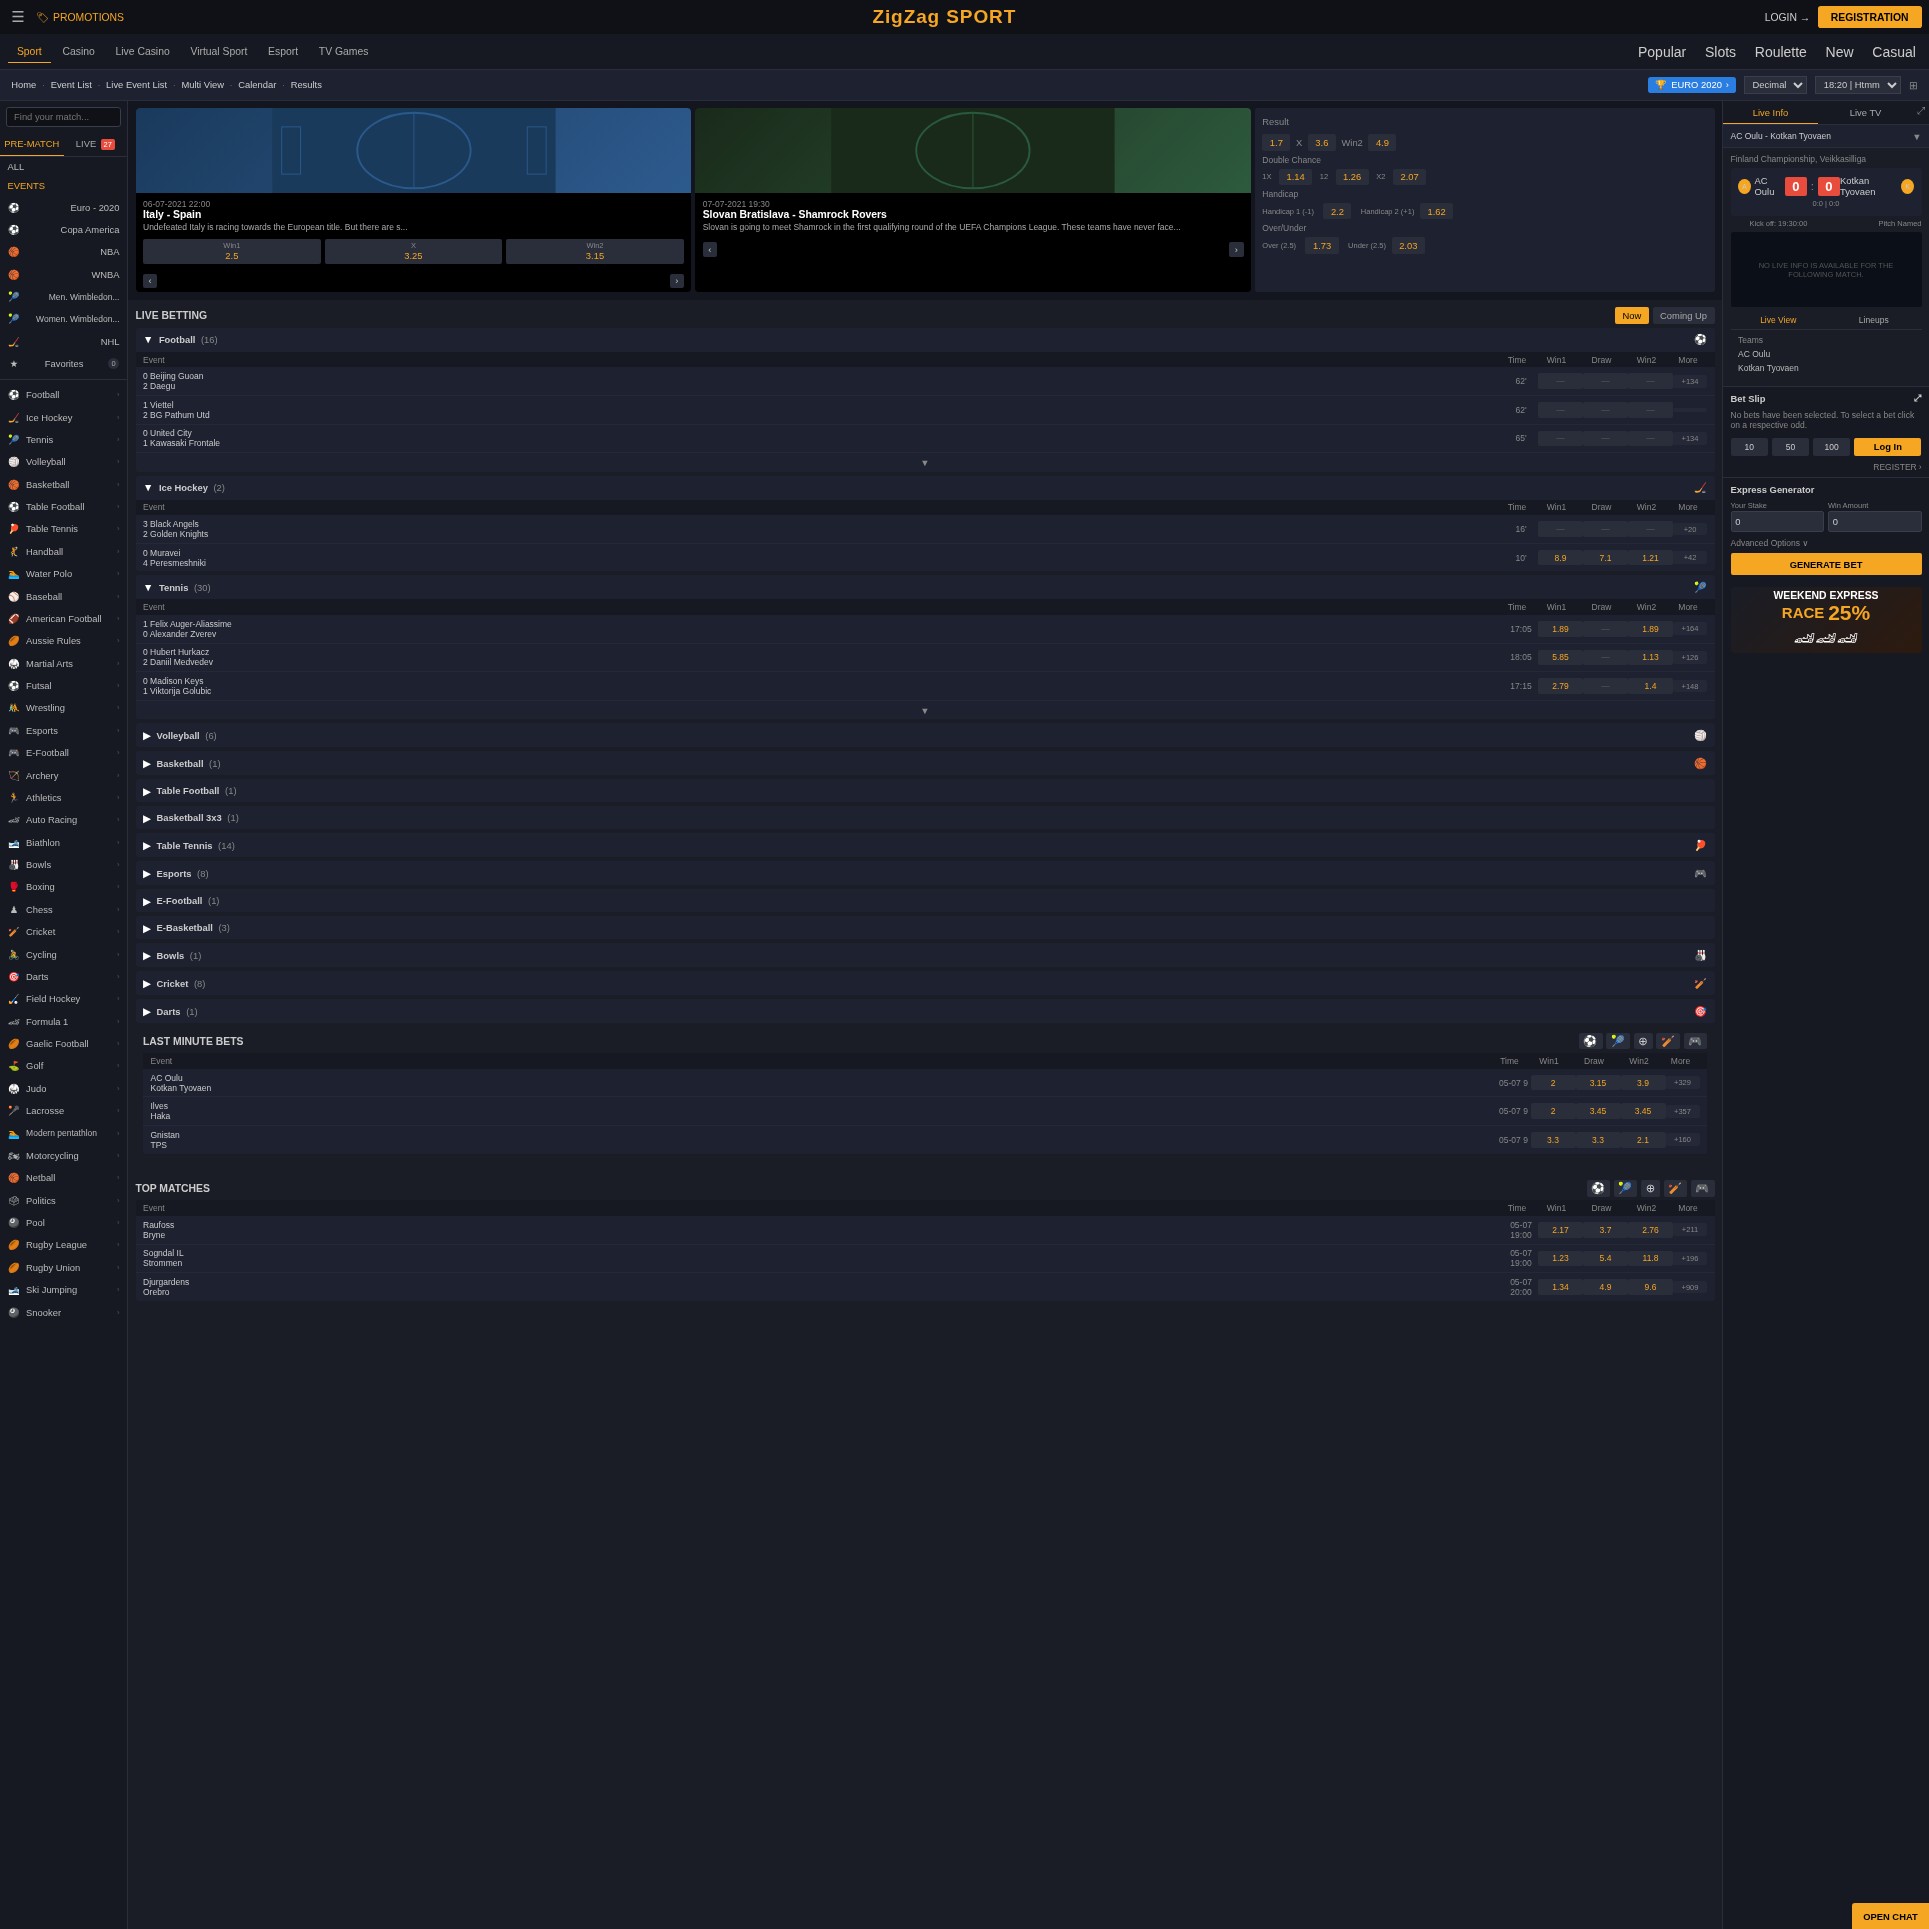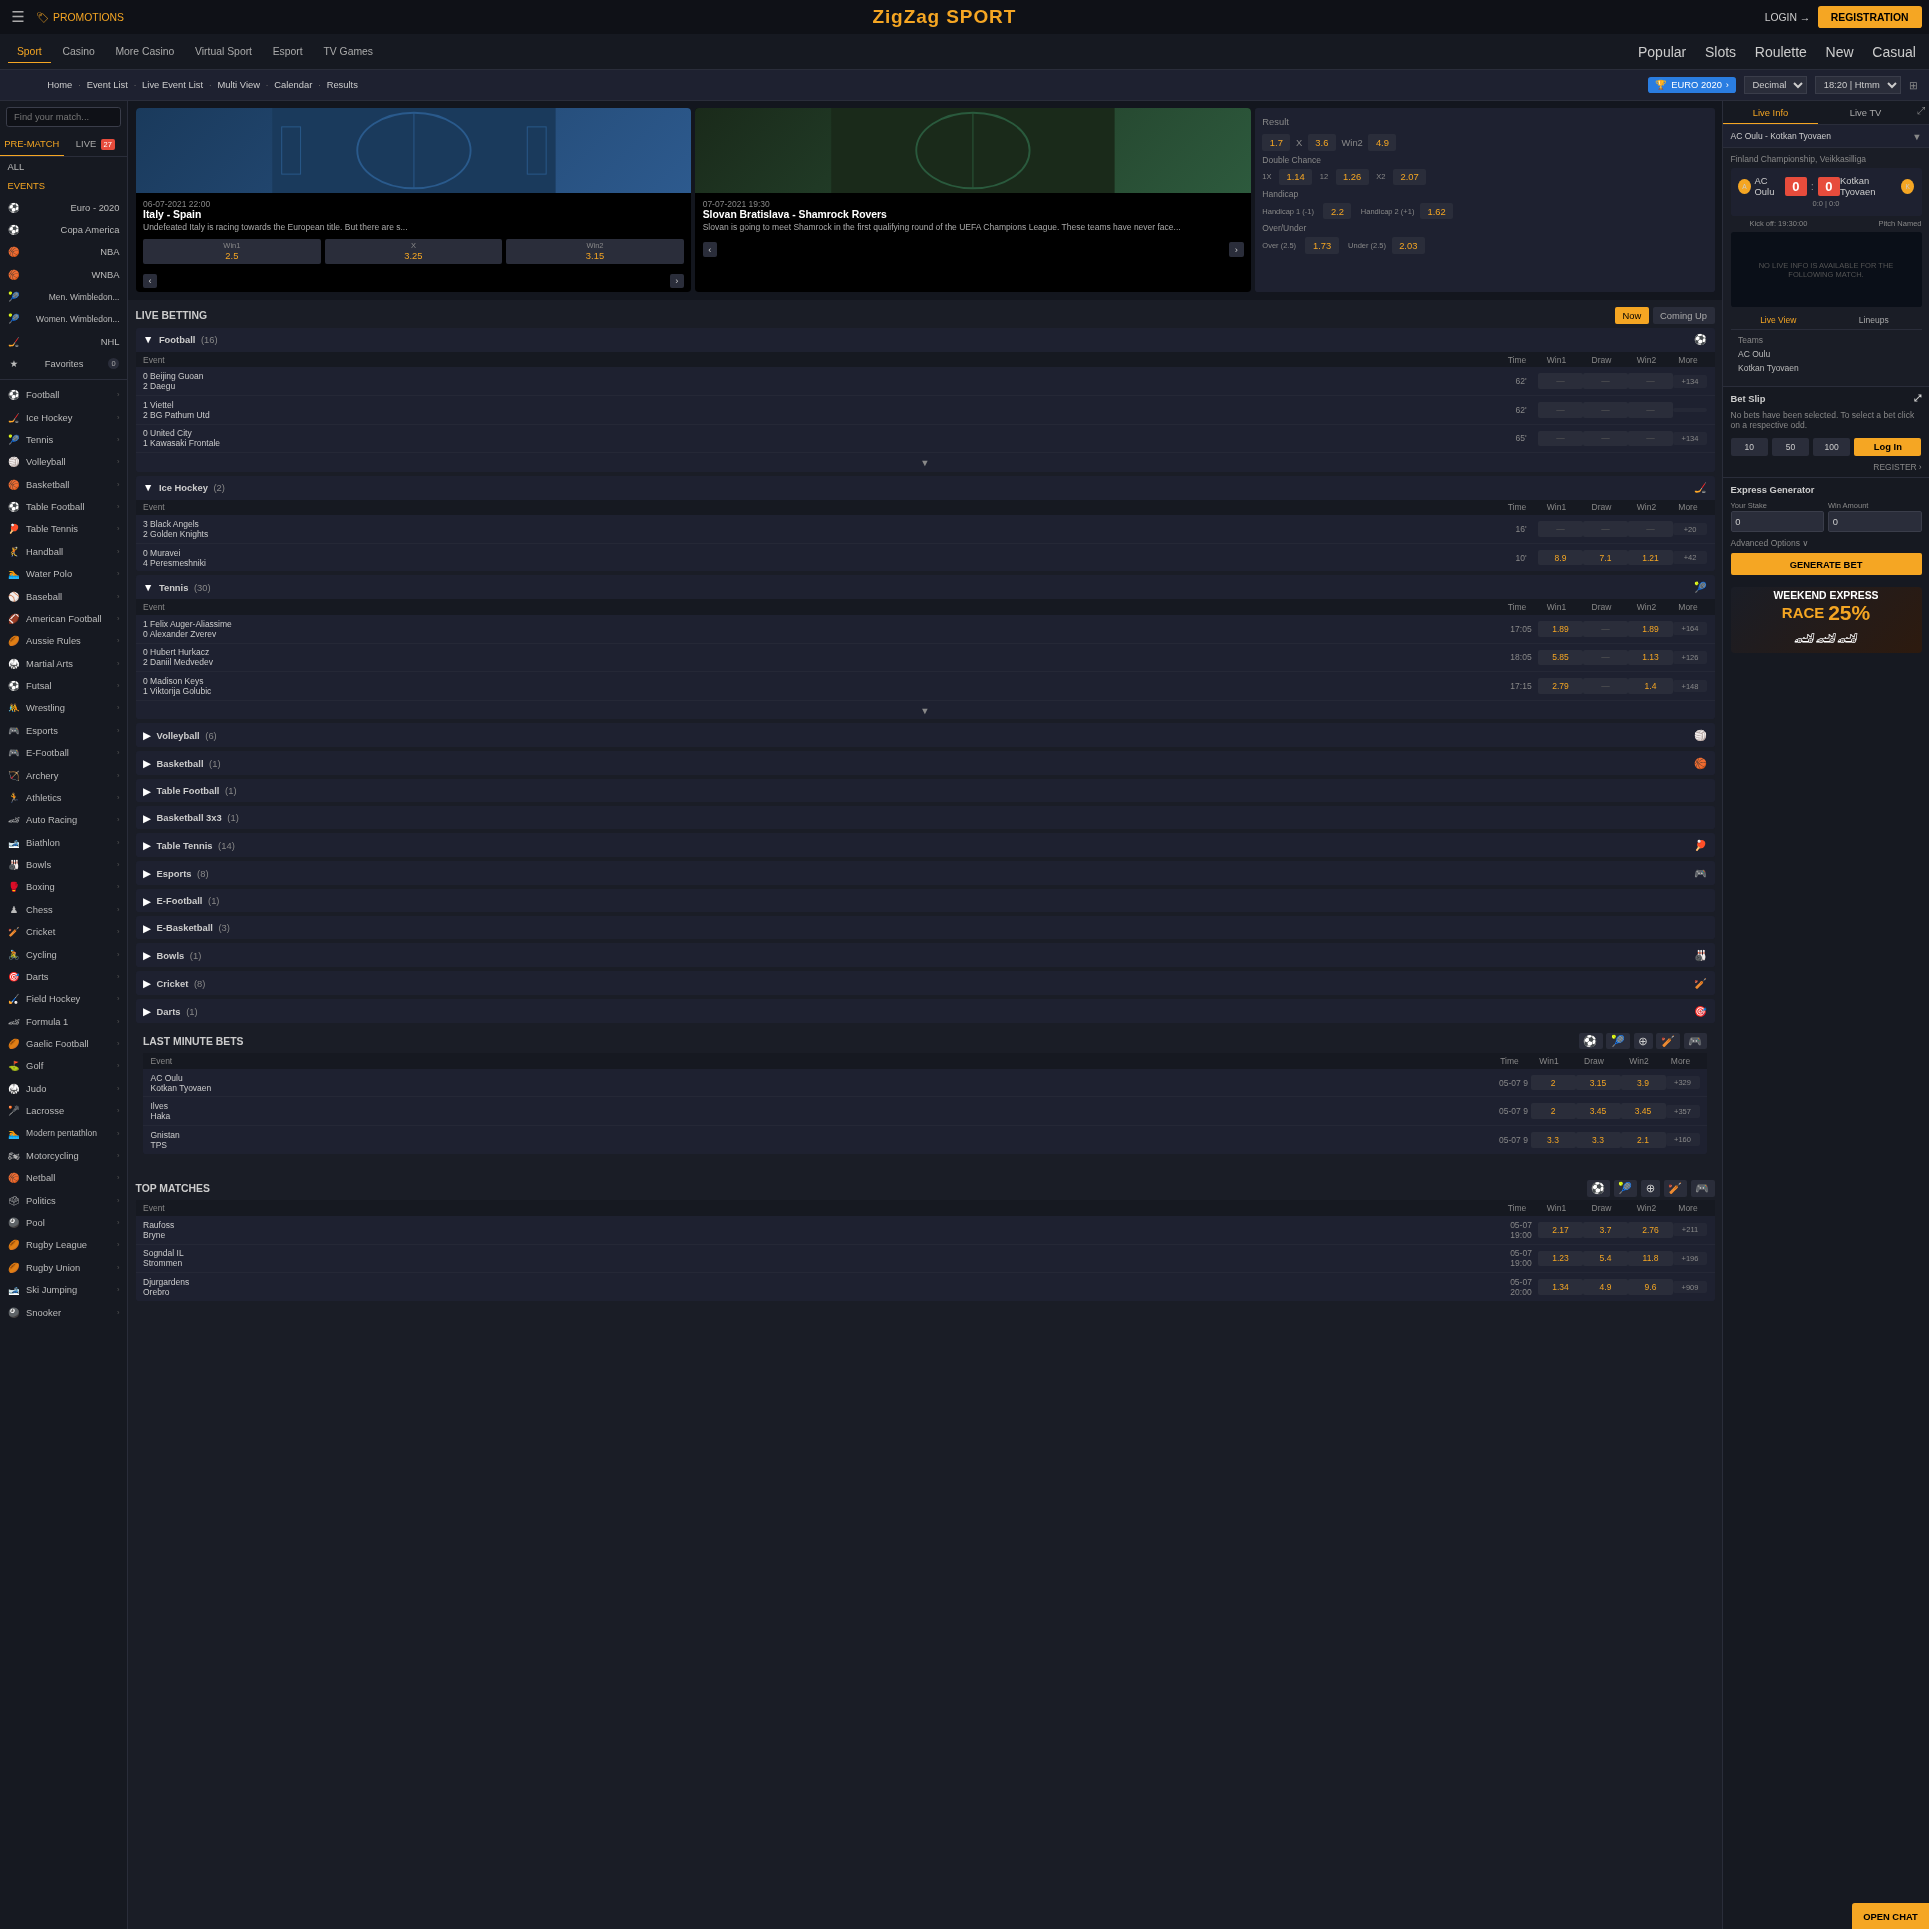--- a/index.html
+++ b/index.html
@@ -19,21 +19,21 @@
     
     .nav-bar { background: #161921; display: flex; align-items: center; justify-content: space-between; padding: 0 7.5px; height: 36px; border-bottom: 0.9px solid #2a2d3a; }
     .nav-links { display: flex; gap: 1.9px; }
     .nav-link { color: #aaa; font-size: 10.4px; padding: 5.6px 9.4px; cursor: pointer; border-bottom: 1.9px solid transparent; text-decoration: none; }
     .nav-link.active { color: #f5a623; border-bottom: 1.9px solid #f5a623; }
     .nav-right { display: flex; align-items: center; gap: 7.5px; }
     .popular-link { color: #ccc; font-size: 14px; cursor: pointer; padding: 3.8px 5.6px; }
     
     
     .breadcrumb-bar { background: #1e2130; padding: 5.6px 11.3px; display: flex; align-items: center; justify-content: space-between; border-bottom: 0.9px solid #2a2d3a; }
-    .breadcrumb { display: flex; gap: 5.6px; align-items: center; font-size: 9.4px; color: #aaa; margin-left: 36px; }
+    .breadcrumb { display: flex; gap: 5.6px; align-items: center; font-size: 9.4px; color: #aaa; }
     .breadcrumb a { color: #ccc; cursor: pointer; }
     .breadcrumb span { color: #666; }
     .breadcrumb-right { display: flex; align-items: center; gap: 7.5px; }
     .euro-btn { background: #2a7de1; border: none; color: #fff; font-size: 9.4px; padding: 2.8px 7.5px; border-radius: 2.8px; cursor: pointer; display: flex; align-items: center; gap: 3.8px; }
     .decimal-select { background: #2a2d3a; border: 0.9px solid #3a3d4a; color: #ccc; font-size: 9.4px; padding: 1.9px 3.8px; cursor: pointer; }
     .time-select { background: #2a2d3a; border: 0.9px solid #3a3d4a; color: #ccc; font-size: 9.4px; padding: 1.9px 3.8px; cursor: pointer; }
     
     
     .main-layout { display: flex; height: calc(100vh - 75px); }
     
@@ -199,21 +199,21 @@
   <div class="top-bar-right">
     <button class="login-btn">LOGIN →</button>
     <button class="register-btn">REGISTRATION</button>
   </div>
 </div>
 
 <div class="nav-bar">
   <div class="nav-links">
     <a class="nav-link active">Sport</a>
     <a class="nav-link">Casino</a>
-    <a class="nav-link">More Casino</a>
+    <a class="nav-link">Live Casino</a>
     <a class="nav-link">Virtual Sport</a>
     <a class="nav-link">Esport</a>
     <a class="nav-link">TV Games</a>
   </div>
   <div class="nav-right">
     <a class="popular-link">Popular</a>
     <a class="popular-link">Slots</a>
     <a class="popular-link">Roulette</a>
     <a class="popular-link">New</a>
     <a class="popular-link">Casual</a>

